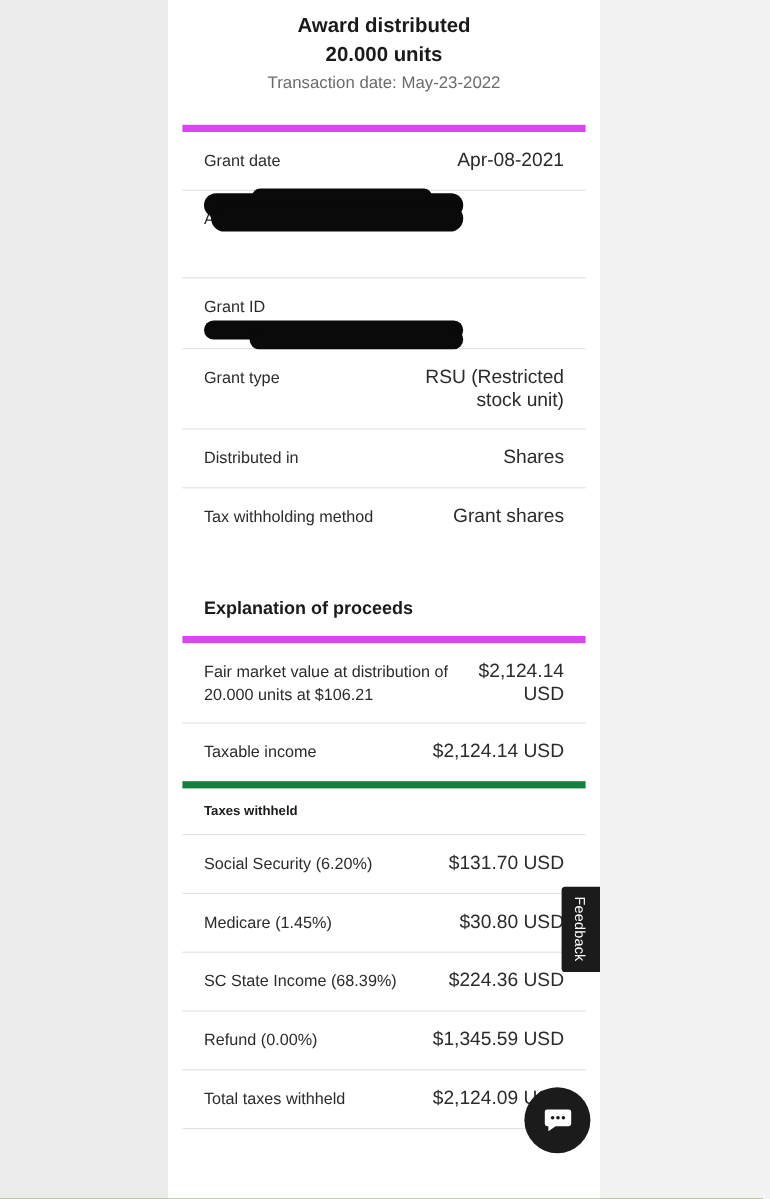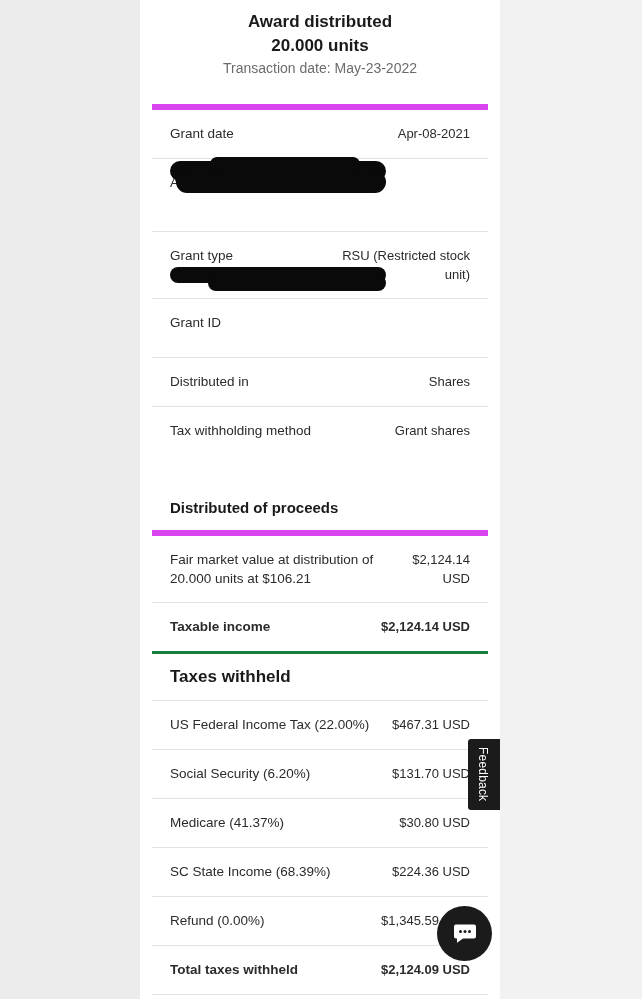--- a/index.html
+++ b/index.html
@@ -71,43 +71,43 @@
   }
   .row.first { border-top: 6px solid #d946ef; }
   .row-label {
     font-size: 13.5px;
     color: #2b2b2b;
     line-height: 19px;
     flex: 1 1 auto;
     padding-right: 10px;
   }
   .row-value {
-    font-size: 13px;
+    font-size: 16px;
     color: #2b2b2b;
     line-height: 19px;
     text-align: right;
     max-width: 150px;
   }
   .row.bold .row-label,
   .row.bold .row-value {
-    font-weight: bold;
+    font-weight: normal;
   }
   .section-title {
     font-size: 15px;
     font-weight: bold;
     color: #1a1a1a;
     padding: 0 18px 14px 18px;
   }
   .section-gap {
     height: 44px;
   }
   .subhead-row {
-    border-top: 3px solid #15803d;
+    border-top: 6px solid #15803d;
     padding: 13px 18px 13px 18px;
-    font-size: 17px;
+    font-size: 11px;
     font-weight: bold;
     color: #1a1a1a;
   }
   
   .redaction {
     position: absolute;
     pointer-events: none;
   }
   .redact-1 {
     left: 170px;
@@ -181,64 +181,60 @@
 
     <div class="rows">
       <div class="row first">
         <div class="row-label">Grant date</div>
         <div class="row-value">Apr-08-2021</div>
       </div>
       <div class="row" style="min-height:44px;">
         <div class="row-label">Awarded by</div>
         <div class="row-value"></div>
       </div>
-      <div class="row">
-        <div class="row-label">Grant type</div>
-        <div class="row-value">RSU (Restricted stock unit)</div>
-      </div>
       <div class="row" style="min-height:30px;">
         <div class="row-label">Grant ID</div>
         <div class="row-value"></div>
       </div>
       <div class="row">
+        <div class="row-label">Grant type</div>
+        <div class="row-value">RSU (Restricted stock unit)</div>
+      </div>
+      <div class="row">
         <div class="row-label">Distributed in</div>
         <div class="row-value">Shares</div>
       </div>
       <div class="row">
         <div class="row-label">Tax withholding method</div>
         <div class="row-value">Grant shares</div>
       </div>
     </div>
 
     <div class="section-gap"></div>
 
     <div class="rows" style="margin-top:0;">
-      <div class="section-title">Distributed of proceeds</div>
+      <div class="section-title">Explanation of proceeds</div>
 
       <div class="row first">
         <div class="row-label">Fair market value at distribution of 20.000 units at $106.21</div>
         <div class="row-value">$2,124.14 USD</div>
       </div>
       <div class="row bold">
         <div class="row-label">Taxable income</div>
         <div class="row-value">$2,124.14 USD</div>
       </div>
 
       <div class="subhead-row">Taxes withheld</div>
 
       <div class="row">
-        <div class="row-label">US Federal Income Tax (22.00%)</div>
-        <div class="row-value">$467.31 USD</div>
-      </div>
-      <div class="row">
         <div class="row-label">Social Security (6.20%)</div>
         <div class="row-value">$131.70 USD</div>
       </div>
       <div class="row">
-        <div class="row-label">Medicare (41.37%)</div>
+        <div class="row-label">Medicare (1.45%)</div>
         <div class="row-value">$30.80 USD</div>
       </div>
       <div class="row">
         <div class="row-label">SC State Income (68.39%)</div>
         <div class="row-value">$224.36 USD</div>
       </div>
       <div class="row">
         <div class="row-label">Refund (0.00%)</div>
         <div class="row-value">$1,345.59 USD</div>
       </div>

